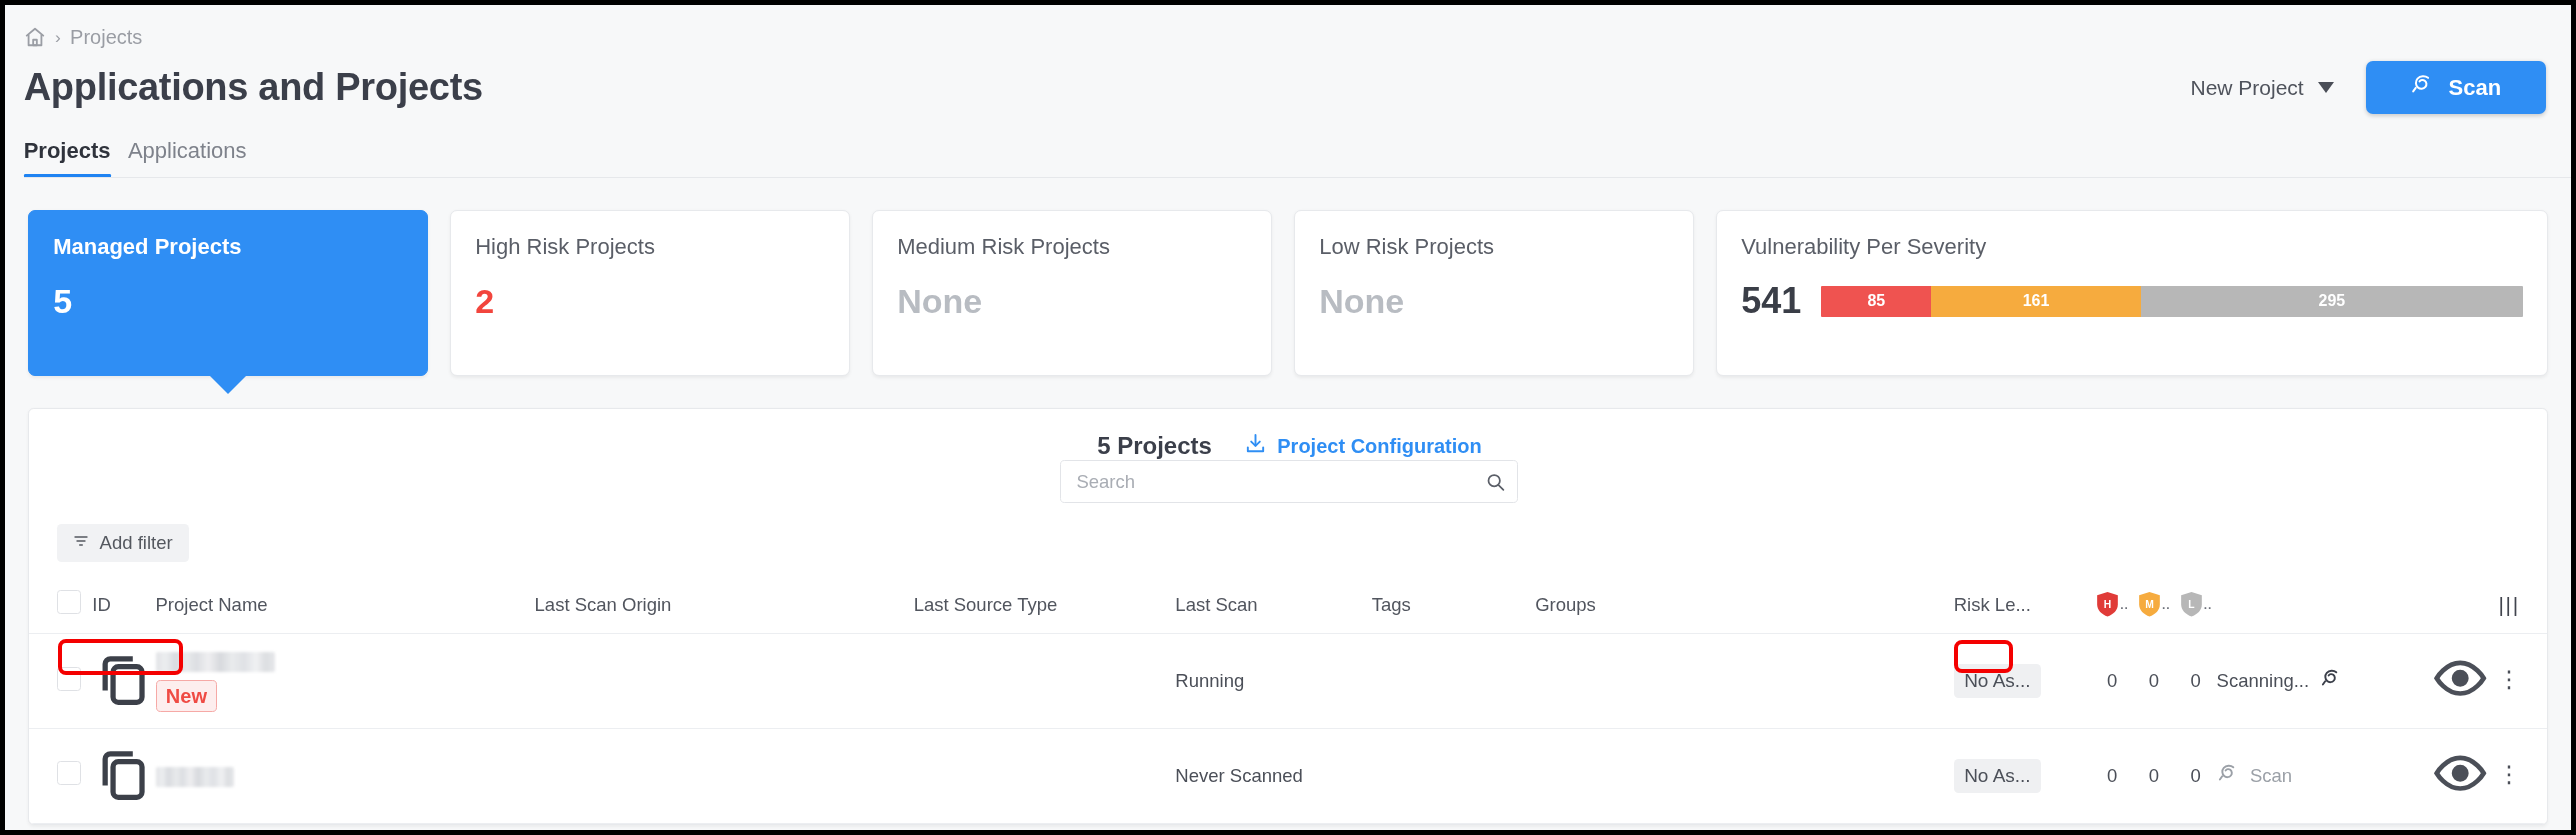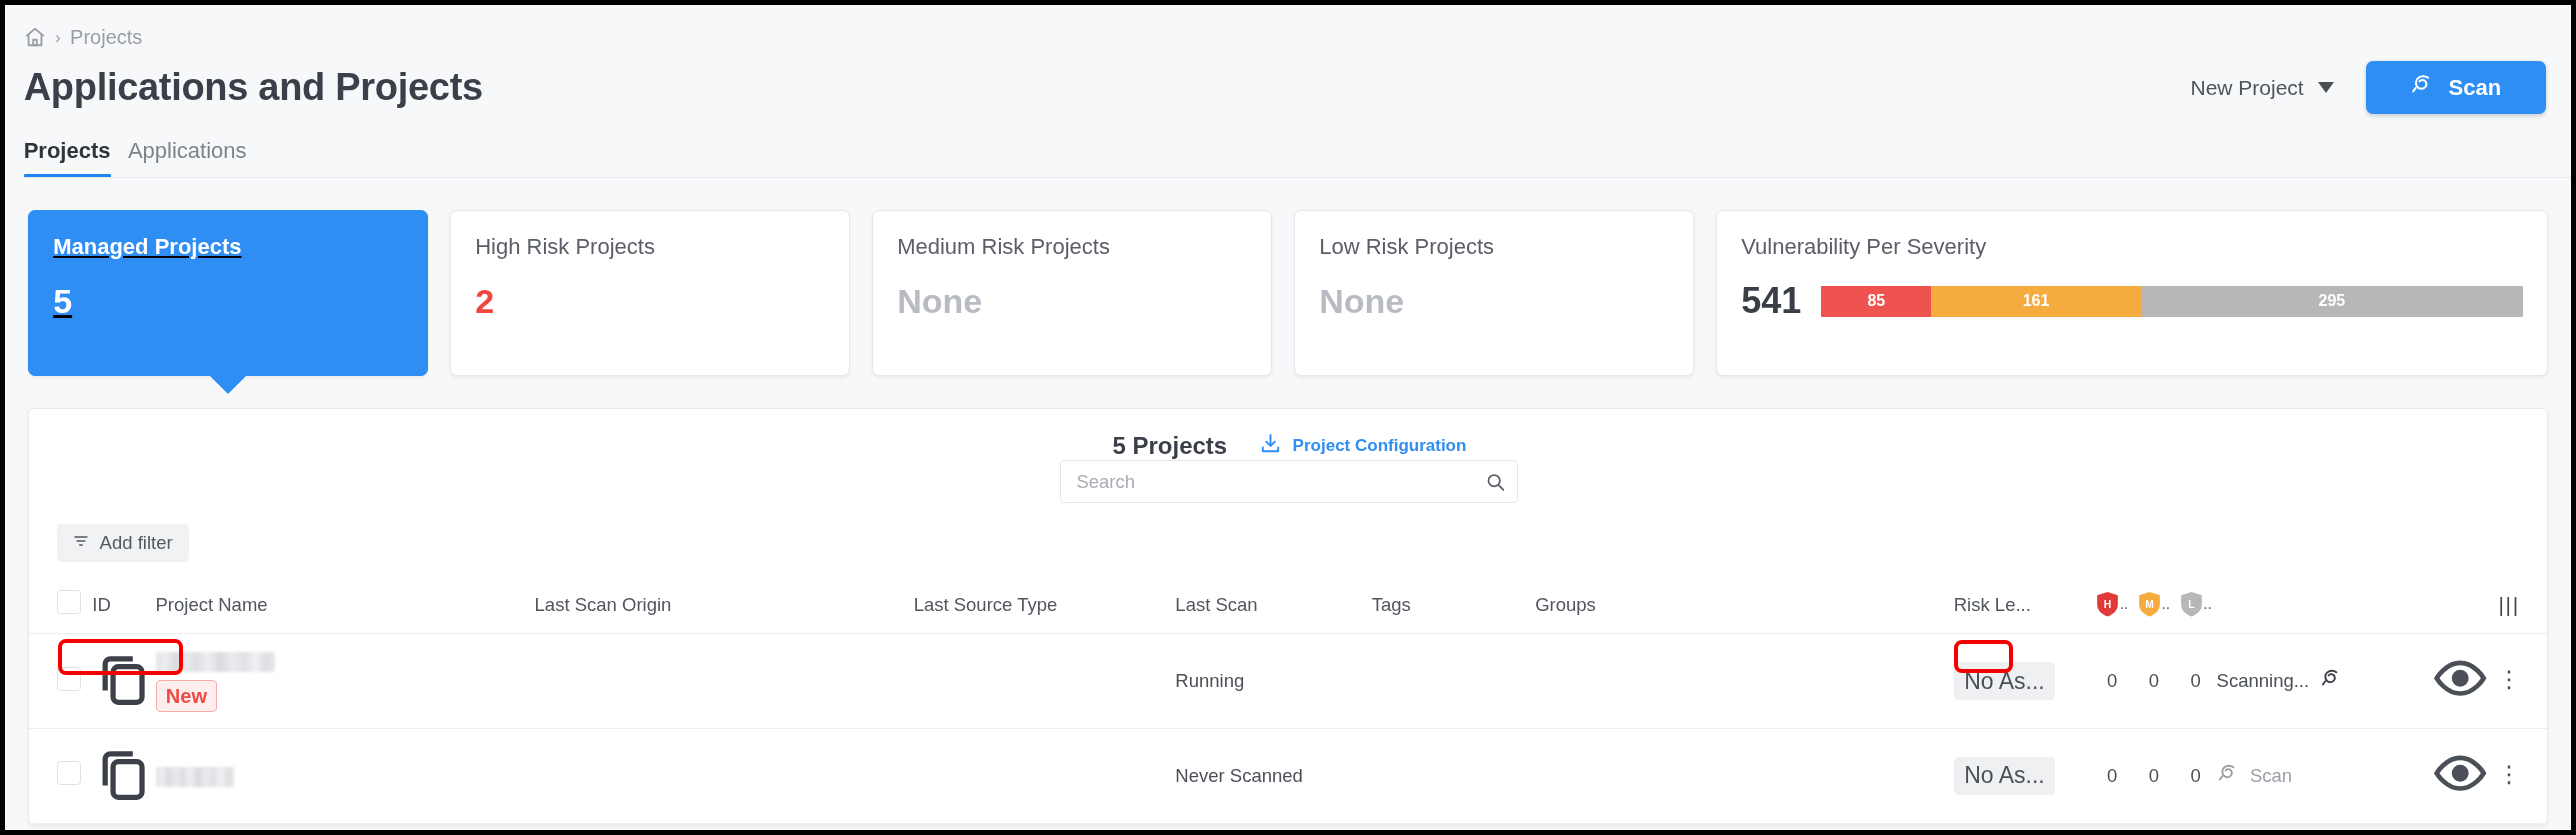--- a/index.html
+++ b/index.html
@@ -94,21 +94,21 @@
     height: 166px;
     position: relative;
     cursor: pointer;
   }
   .card.w-small { width: 400px; }
   .card.w-wide  { flex: 1; }
   .card-label { font-size: 22px; color: #5a5e67; }
   .card.selected .card-label { color: #fff; font-weight: 700; }
   .card-value { font-size: 34px; font-weight: 700; margin-top: 22px; color: #2f333c; }
   .card.selected {
-    background: #2f8ef4; border-color: #2f8ef4; text-decoration: underline;
+    background: #2f8ef4; border-color: #2f8ef4;
   }
   .card.selected .card-value { color: #fff; }
   .card-value.red  { color: #f2453d; }
   .card-value.none { color: #b8bcc2; font-weight: 700; }
   .card-pointer {
     position: absolute; left: 50%; bottom: -19px; transform: translateX(-50%);
     width: 0; height: 0;
     border-left: 20px solid transparent;
     border-right: 20px solid transparent;
     border-top: 20px solid #2f8ef4;
@@ -130,21 +130,21 @@
   }
   .panel-top {
     display: flex; align-items: center; justify-content: space-between;
     padding: 23px 25.5px 0 28px;
     flex-direction: column;
   }
   .panel-top-left { display: flex; align-items: center; gap: 32px; }
   .panel-count { font-size: 24px; font-weight: 700; color: #3b3f4a; }
   .proj-config {
     display: flex; align-items: center; gap: 10.4px;
-    color: #2f8ef4; font-size: 17px; font-weight: 700; cursor: pointer;
+    color: #2f8ef4; font-size: 20px; font-weight: 700; cursor: pointer;
   }
   .proj-config svg { width: 23px; height: 23px; }
   .search-wrap {
     position: relative;
     width: 458px; height: 43px;
   }
   .search-input {
     width: 100%; height: 100%;
     border: 0.6px solid #e2e4e8; border-radius: 4.6px;
     padding: 0 41px 0 15px;
@@ -217,21 +217,21 @@
   }
   .badge-new {
     display: inline-block; margin-top: 8px;
     background: #fdeeee; border: 1.2px solid #f6a9a6; border-radius: 4.6px;
     color: #ef4b44; font-size: 20px; font-weight: 700;
     padding: 3.5px 9.3px;
   }
   .badge-noassign {
     display: inline-block;
     background: #eff0f2; border-radius: 4.6px;
-    color: #4b4f58; font-size: 23px;
+    color: #4b4f58; font-size: 19px;
     padding: 5.8px 10.4px;
   }
   .sev-shield { width: 23px; height: 27px; display: inline-block; vertical-align: middle;}
   .sev-dots { font-size: 17.4px; color: #6c7079; letter-spacing: -0.6px; }
   .cols-icon { letter-spacing: 1.7px; font-size: 21px; color: #41454e; cursor: pointer; }
 
   .scan-cell {
     display: inline-flex; align-items: center; gap: 10.4px;
     font-size: 18.5px; color: #4b4f58;
     cursor: pointer;

